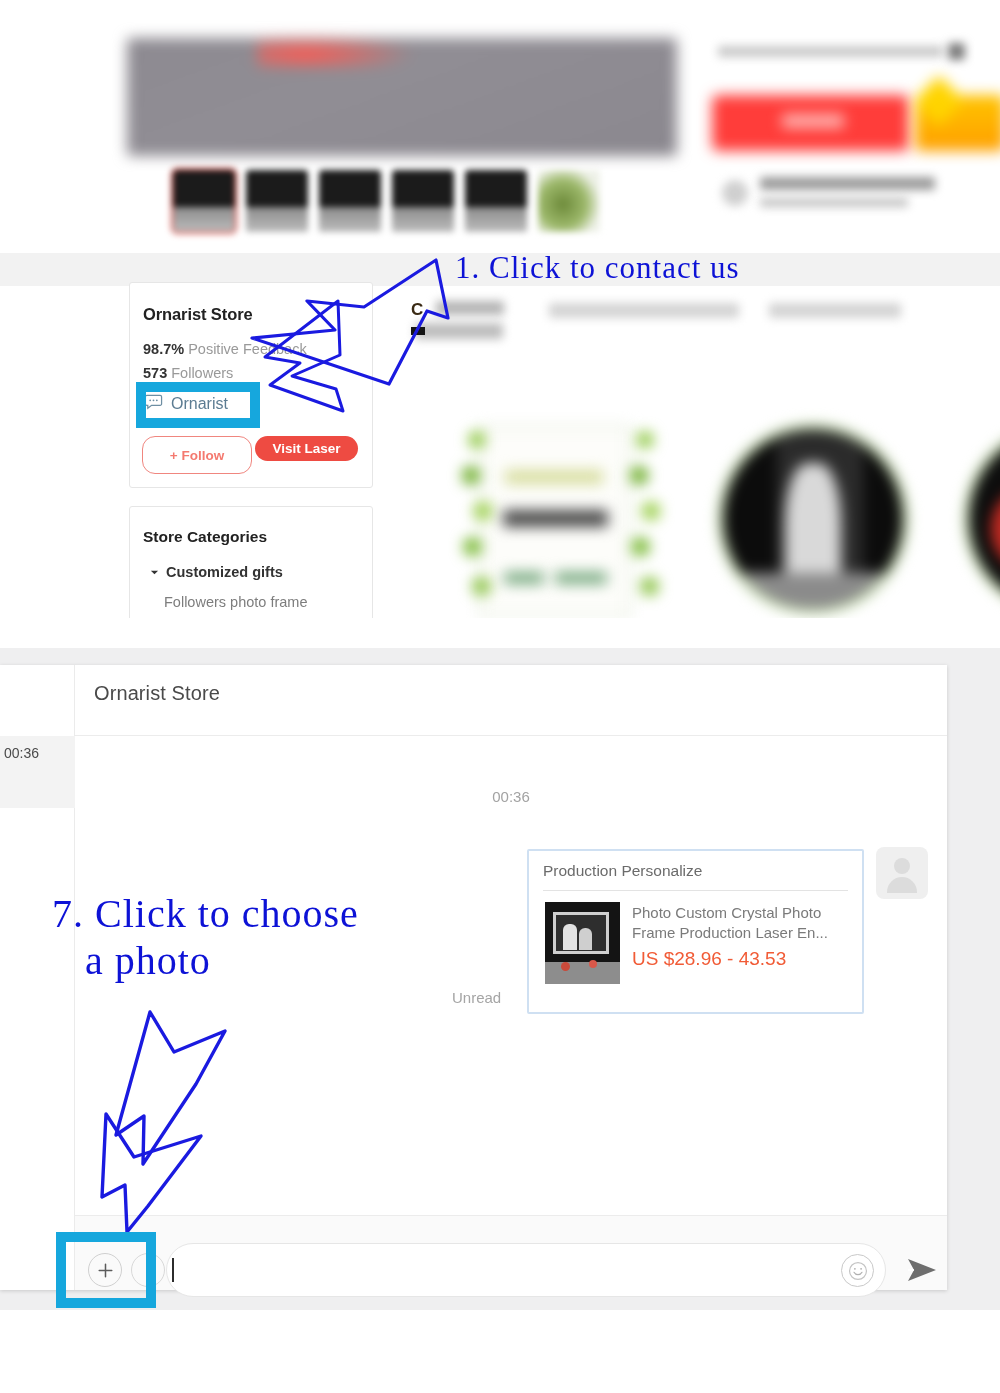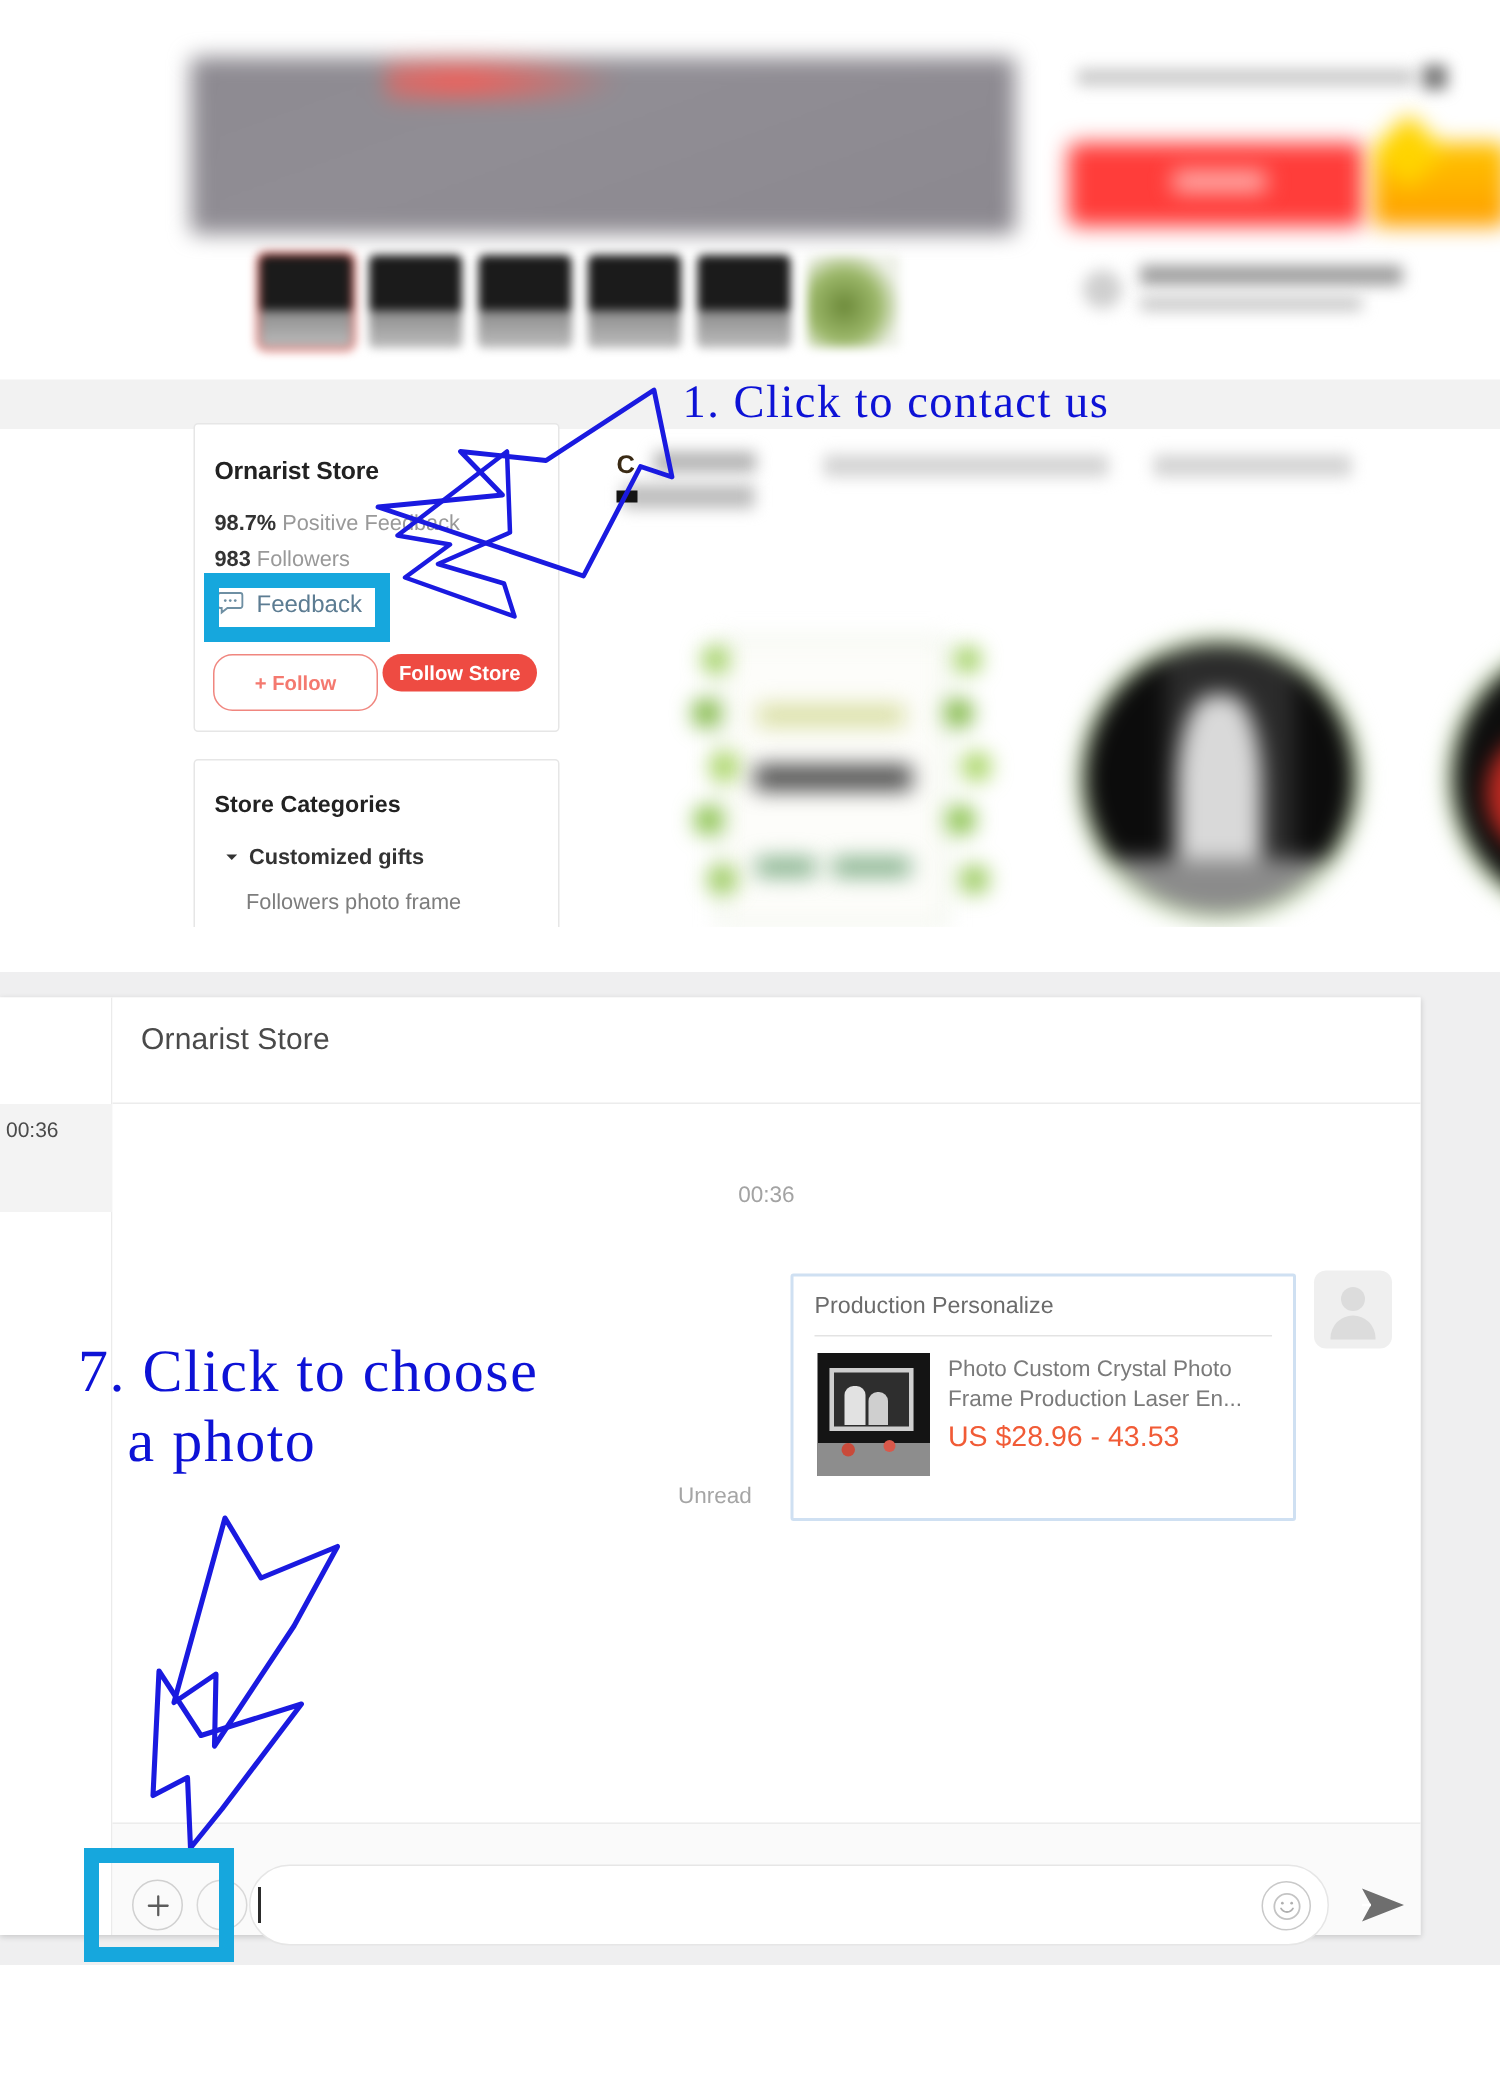--- a/index.html
+++ b/index.html
@@ -255,41 +255,41 @@
 
     <div id="seller-card"></div>
     <div id="seller-name">Ornarist Store</div>
 
     <div id="fb-row">
       <b>98.7%</b>
       <span>Positive Feedback</span>
     </div>
 
     <div id="fol-row">
-      <b>983</b>
+      <b>573</b>
       <span>Followers</span>
     </div>
 
     <div id="contact-btn">
       <span>
         <svg width="19" height="19" viewBox="0 0 20 20">
           <path d="M3 3.5h14a1.5 1.5 0 0 1 1.5 1.5v7.5A1.5 1.5 0 0 1 17 14H8l-4 3.2V14H3a1.5 1.5 0 0 1-1.5-1.5V5A1.5 1.5 0 0 1 3 3.5z" fill="none" stroke="#6e8fa3" stroke-width="1.3"></path>
           <circle cx="6.5" cy="8.8" r="0.95" fill="#6e8fa3"></circle>
           <circle cx="10" cy="8.8" r="0.95" fill="#6e8fa3"></circle>
           <circle cx="13.5" cy="8.8" r="0.95" fill="#6e8fa3"></circle>
         </svg>
       </span>
-      <span>Feedback</span>
+      <span>Ornarist</span>
     </div>
 
     <div id="follow-btn">
       <span>+ Follow</span>
     </div>
     <div id="visit-btn">
-      <span>Follow Store</span>
+      <span>Visit Laser</span>
     </div>
 
     <div id="cat-card"></div>
     <div id="cat-title">Store Categories</div>
     <div id="cat-first">
       <span>
         <svg width="9" height="9" viewBox="0 0 10 10">
             <path d="M1 3l4 4 4-4z" fill="#333"></path>
           </svg>
       </span>

